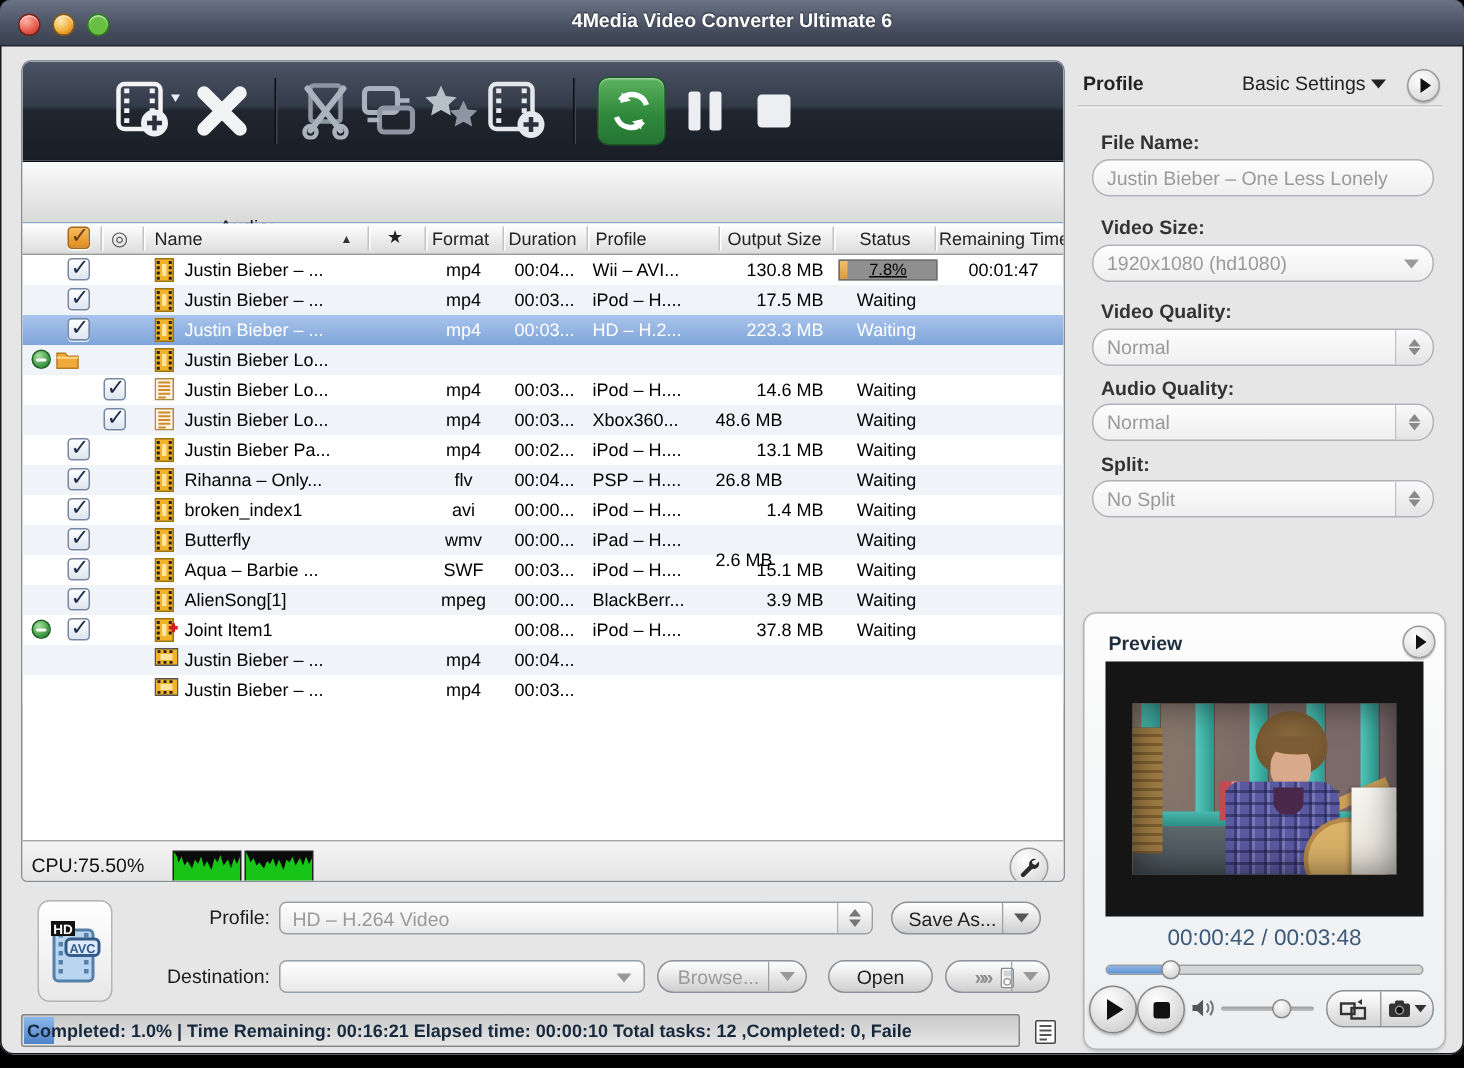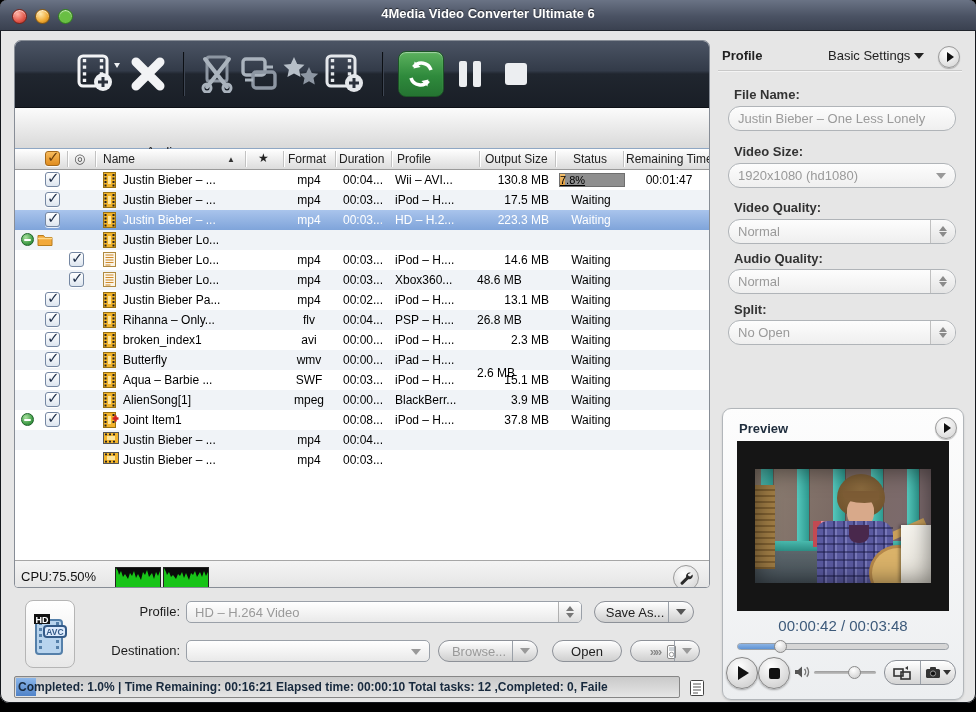--- a/index.html
+++ b/index.html
@@ -48,21 +48,21 @@
   .checkbox{position:absolute;top:2px;width:15px;height:15px;border-radius:3px;box-sizing:border-box;
     border:1px solid #7587a2;background:linear-gradient(#ffffff,#dde5ef);box-shadow:0 1px 0 rgba(255,255,255,.8);}
   .checkbox .mark{position:absolute;left:1px;top:-4px;font-size:15px;font-weight:bold;color:#1d2c47;}
   .checkbox.orange{border-color:#a5691a;background:linear-gradient(#f8bc5d,#e08c1e);}
   .checkbox.orange .mark{color:#6b3f0c;}
   .disc{position:absolute;top:3px;width:13px;height:13px;border-radius:50%;
     background:radial-gradient(circle at 35% 30%,#a8e09e,#45a04b 60%,#237531);border:1px solid #1d6228;box-sizing:border-box;}
   .disc::after{content:"";position:absolute;left:2px;right:2px;top:5px;height:2px;background:#fff;border-radius:1px;}
   .progress-wrap{position:absolute;top:3px;height:14px;background:#8f8f8f;border:1px solid #6f6f6f;box-sizing:border-box;}
   .progress-fill{position:absolute;left:0;top:0;bottom:0;background:linear-gradient(#f2c070,#dd9a3c);}
-  .progress-text{position:absolute;left:0;right:0;top:0;text-align:left;font-size:11px;color:#000;line-height:13px;text-decoration:underline;}
+  .progress-text{position:absolute;left:0;right:0;top:0;text-align:center;font-size:11px;color:#000;line-height:13px;text-decoration:underline;}
   
   .cpu-strip{position:relative;height:32px;margin-top:90px;background:linear-gradient(#f4f4f4,#e2e2e2);border-top:1px solid #a6a6a6;}
   .cpu-label{position:absolute;left:6px;top:8px;font-size:13px;color:#111;}
   .meter{position:absolute;top:6px;width:44px;height:20px;border:1px solid #222;}
   .wrench-btn{position:absolute;right:10px;top:4px;width:24px;height:24px;border-radius:50%;
     background:radial-gradient(circle at 40% 30%,#ffffff,#cfcfcf);border:1px solid #9a9a9a;display:flex;align-items:center;justify-content:center;}
   
   .hd-box{position:absolute;left:25px;top:600px;width:48px;height:66px;background:linear-gradient(#ffffff,#e8e8e8);
     border:1px solid #b5b5b5;border-radius:8px;display:flex;align-items:center;justify-content:center;}
   .flabel{position:absolute;font-size:13px;color:#1c1c1c;text-align:right;}
@@ -435,21 +435,21 @@
                 <rect x="9.5" y="2" width="2" height="2" fill="#222"></rect>
                 <rect x="9.5" y="5.5" width="2" height="2" fill="#222"></rect>
                 <rect x="9.5" y="9" width="2" height="2" fill="#222"></rect>
                 <rect x="9.5" y="12.5" width="2" height="2" fill="#222"></rect>
                 <rect x="5" y="4" width="3" height="8" fill="#fce49a"></rect>
               </svg></span>
             <span style="position:absolute;left:108px;top:3px;width:120px;white-space:nowrap;overflow:hidden">broken_index1</span>
             <span style="position:absolute;left:268px;top:3px;width:52px;text-align:center">avi</span>
             <span style="position:absolute;left:320px;top:3px;width:56px;text-align:center">00:00...</span>
             <span style="position:absolute;left:380px;top:3px;width:82px;white-space:nowrap;overflow:hidden">iPod – H....</span>
-            <span style="position:absolute;left:462px;top:3px;width:72px;text-align:right">2.3 MB</span>
+            <span style="position:absolute;left:462px;top:3px;width:72px;text-align:right">1.4 MB</span>
             <span style="position:absolute;left:540px;top:3px;width:72px;text-align:center">Waiting</span>
           </div>
           <div class="trow tint">
             <span style="left:30px" class="checkbox">
               <span class="mark">✓</span>
             </span>
             <span style="position:absolute;left:88px;top:2px"><svg width="13" height="16" viewBox="0 0 13 16">
                 <rect x="0.5" y="0.5" width="12" height="15" fill="#f2b32a" stroke="#9a7210"></rect>
                 <rect x="1.5" y="2" width="2" height="2" fill="#222"></rect>
                 <rect x="1.5" y="5.5" width="2" height="2" fill="#222"></rect>
@@ -683,21 +683,21 @@
   <div class="rfield" style="top:269px">
     <span class="ftext">Normal</span>
     <span class="fstep">
           <span class="tri-up"></span>
           <span class="tri-dn"></span>
         </span>
   </div>
 
   <span class="rlabel" style="left:734px;top:302px">Split:</span>
   <div class="rfield" style="top:320px">
-    <span class="ftext">No Open</span>
+    <span class="ftext">No Split</span>
     <span class="fstep">
           <span class="tri-up"></span>
           <span class="tri-dn"></span>
         </span>
   </div>
 
   <div class="preview-panel">
     <span class="pv-title">Preview</span>
     <span class="circle-btn" style="left:212px;top:8px;position:absolute">
           <span class="ptri"></span>

